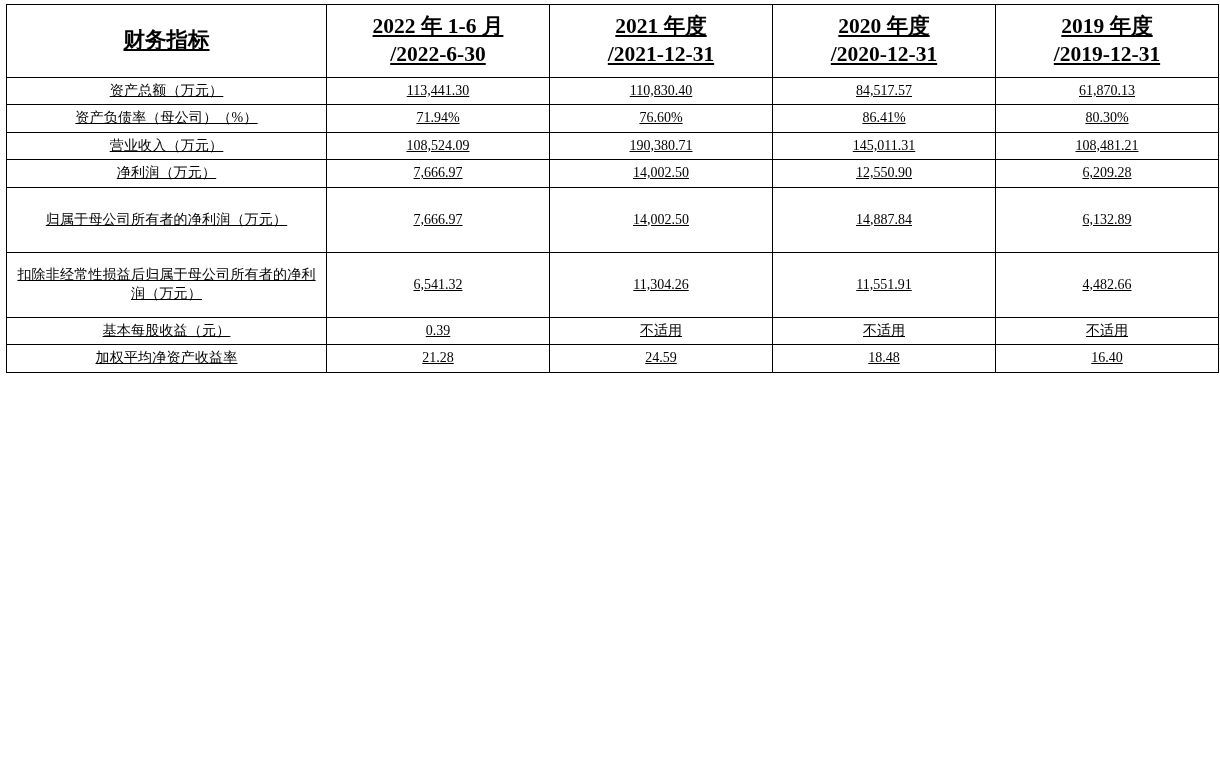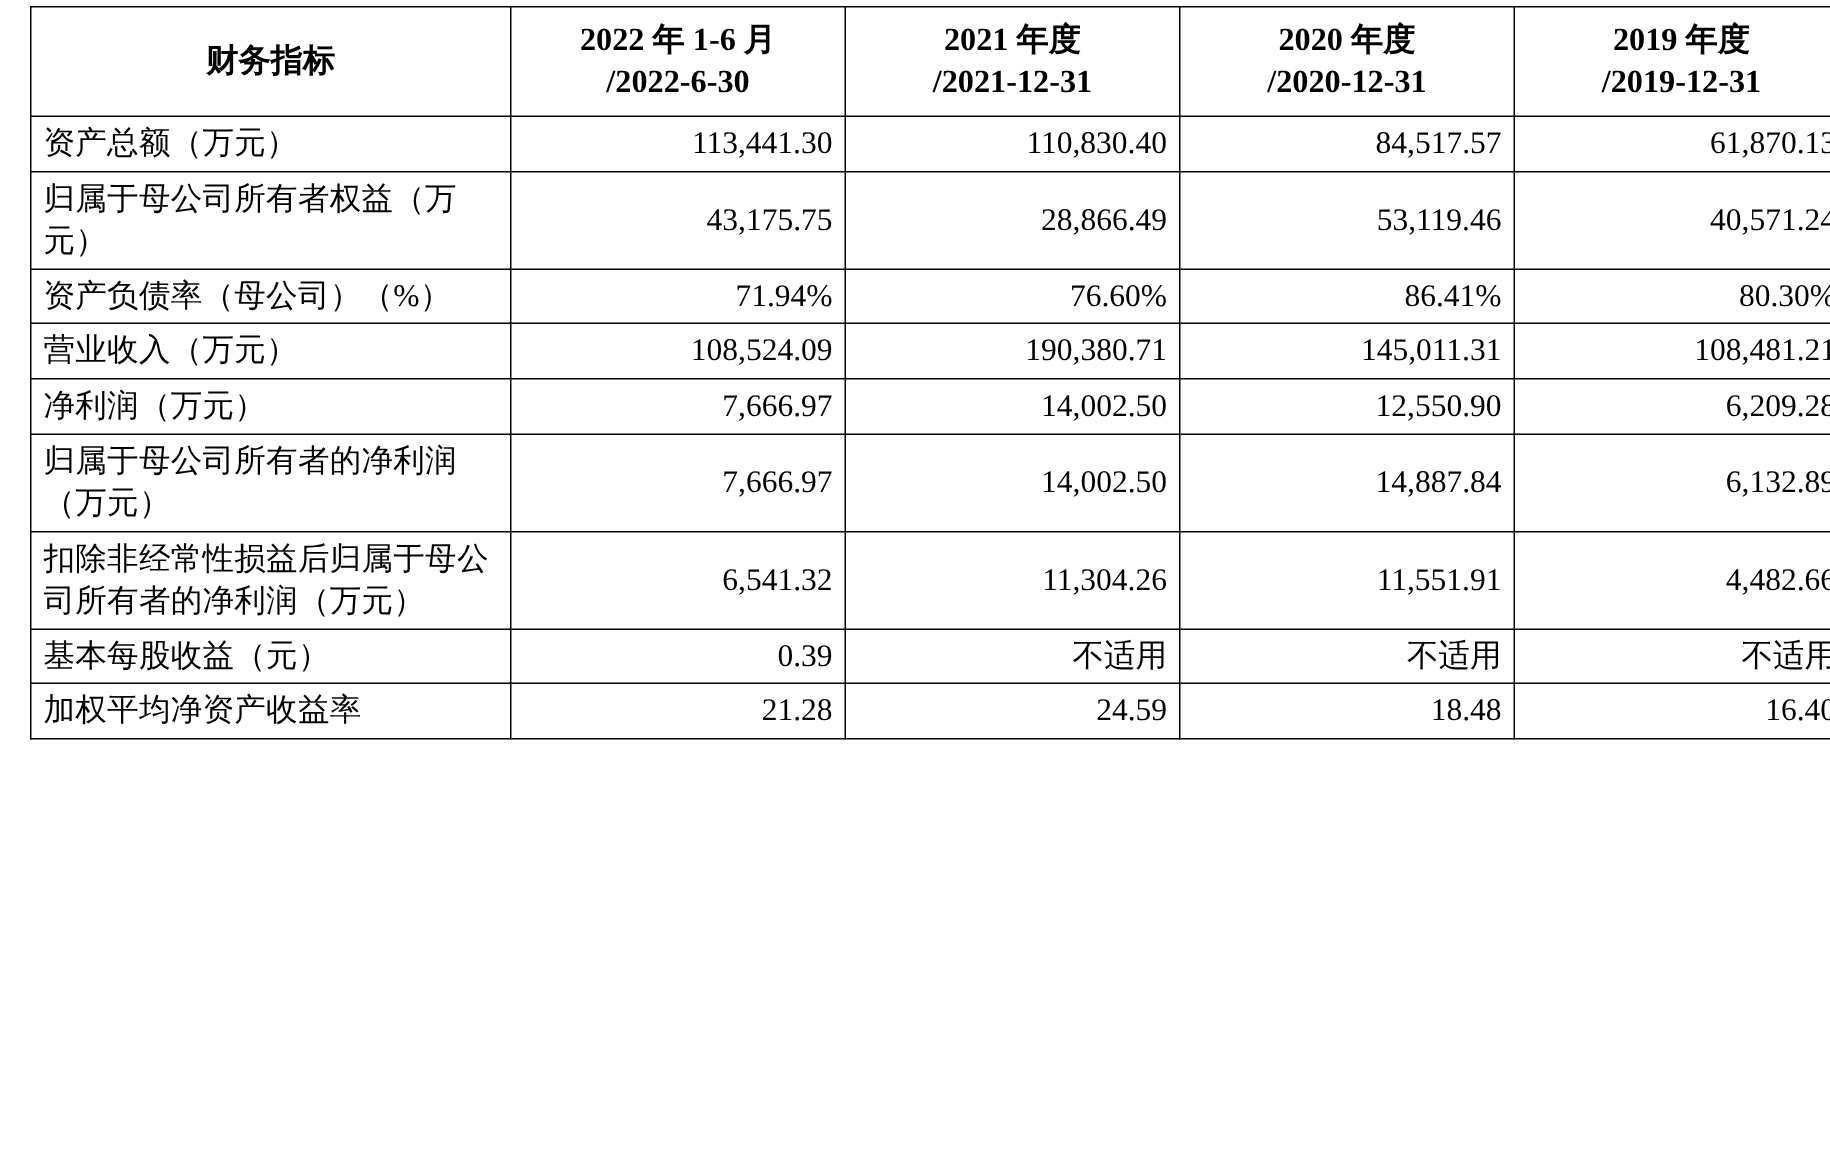--- a/index.html
+++ b/index.html
@@ -12,35 +12,37 @@
     height: 782px;
     font-family: "Liberation Serif", "DejaVu Serif", serif;
     color: #000000;
     overflow: hidden;
   }
   .page {
     position: relative;
     width: 1220px;
     height: 782px;
     box-sizing: border-box;
-    padding: 4px 0 0 16px;
+    padding: 4px 0 0 2px;
+    text-decoration: underline;
   }
   table.fin {
     border-collapse: collapse;
     width: 1212px;
     margin: 0 0 0 4px;
     table-layout: fixed;
   }
   table.fin td, table.fin th {
     border: 1px solid #000000;
     padding: 4px 8px;
-    font-size: 21px;
+    font-size: 14px;
     line-height: 1.32;
     vertical-align: middle;
     word-break: break-word;
+    text-align: center;
   }
   table.fin th {
     font-weight: bold;
     text-align: center;
     font-size: 21.5px;
     line-height: 1.3;
     padding: 8px 6px;
   }
   .col-label { width: 320px; }
   .col-val   { width: 223px; }
@@ -94,27 +96,20 @@
       </tr>
     </thead>
     <tbody>
       <tr>
         <td class="label">资产总额（万元）</td>
         <td class="val">113,441.30</td>
         <td class="val">110,830.40</td>
         <td class="val">84,517.57</td>
         <td class="val">61,870.13</td>
       </tr>
-      <tr class="r-tall">
-        <td class="label">归属于母公司所有者权益（万元）</td>
-        <td class="val">43,175.75</td>
-        <td class="val">28,866.49</td>
-        <td class="val">53,119.46</td>
-        <td class="val">40,571.24</td>
-      </tr>
       <tr>
         <td class="label">资产负债率（母公司）（%）</td>
         <td class="val">71.94%</td>
         <td class="val">76.60%</td>
         <td class="val">86.41%</td>
         <td class="val">80.30%</td>
       </tr>
       <tr>
         <td class="label">营业收入（万元）</td>
         <td class="val">108,524.09</td>

